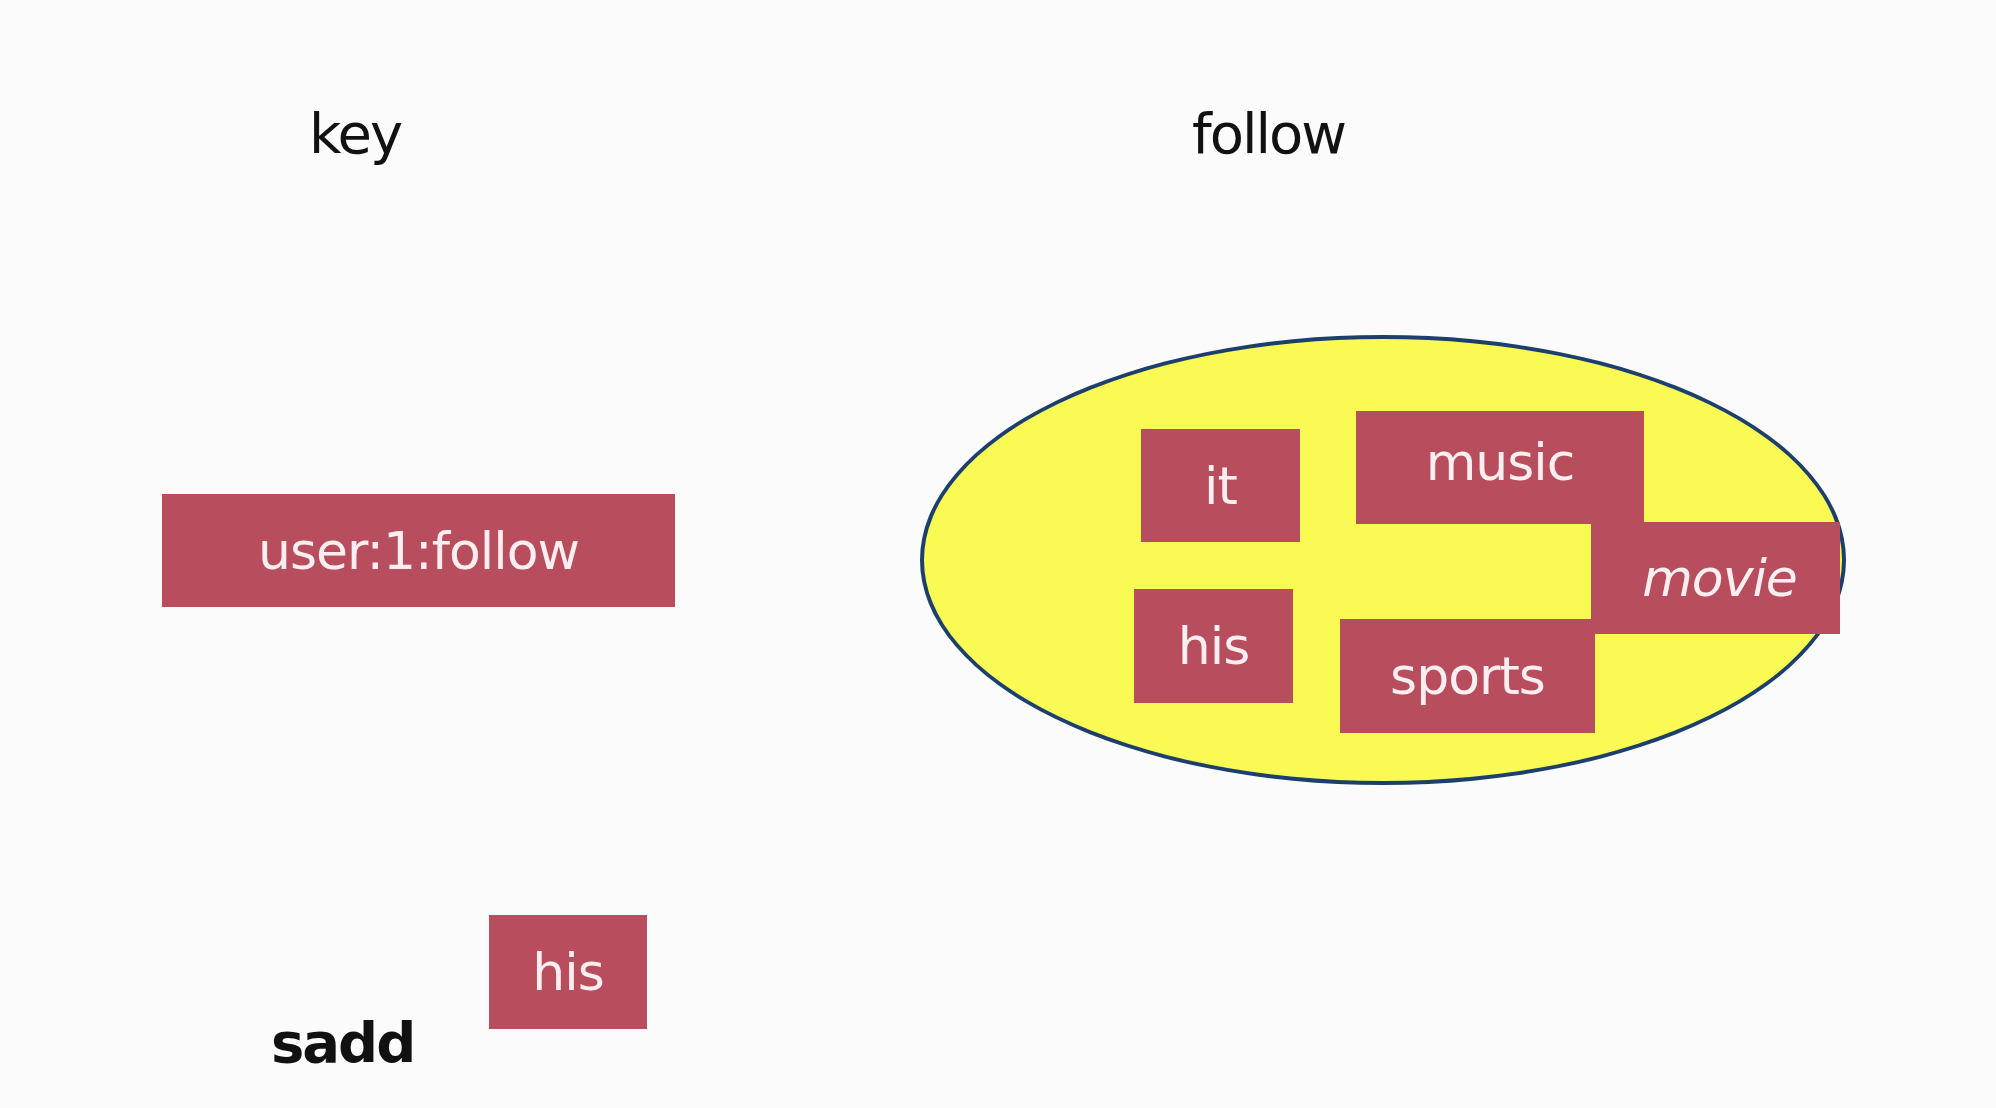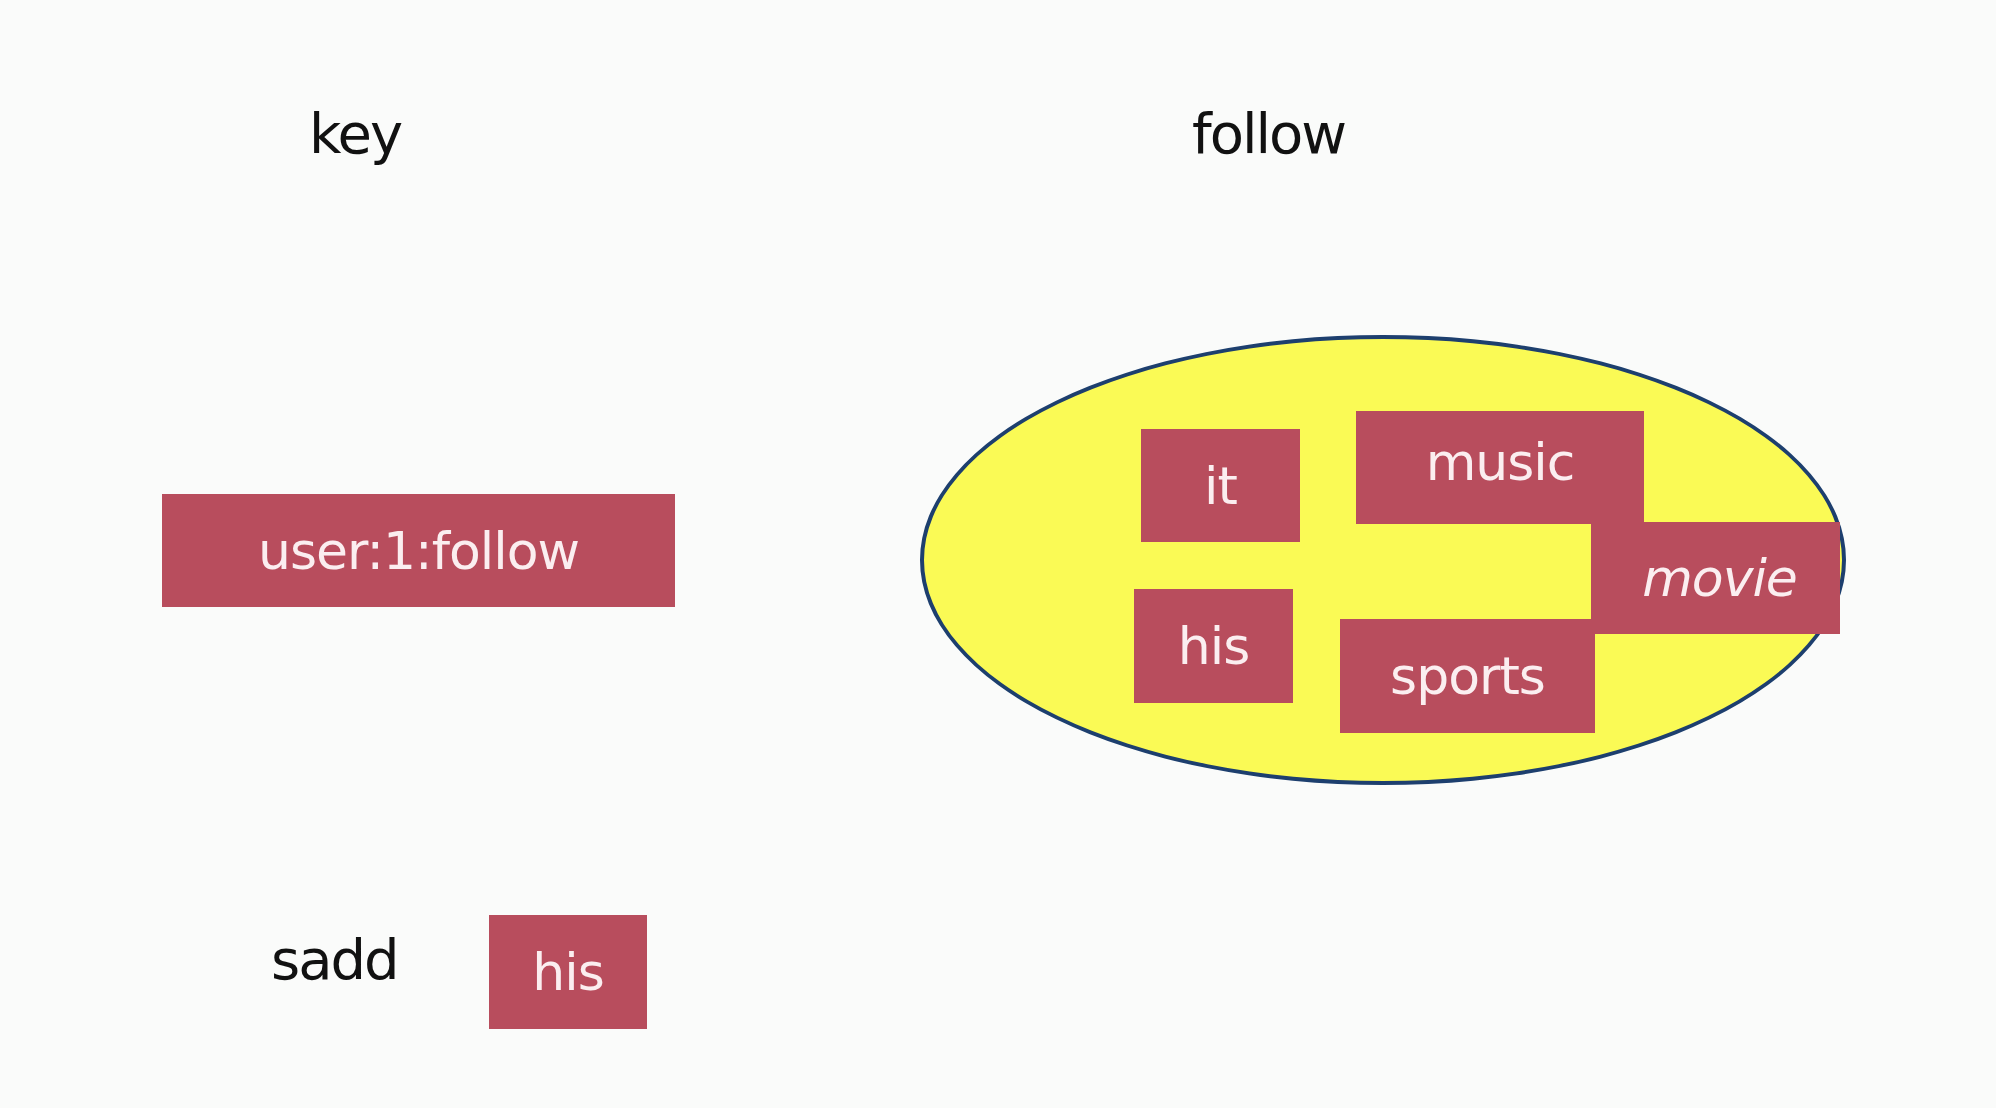--- a/index.html
+++ b/index.html
@@ -32,16 +32,16 @@
 <div class="box" style="left:1134px; top:589px; width:159px; height:114px;">
   <span>his</span>
 </div>
 <div class="box" style="left:1340px; top:579px; width:255px; height:114px;margin-top:40px;">
   <span>sports</span>
 </div>
 <div class="box" style="left:1591px; top:522px; width:249px; height:112px;">
   <span style="margin-left:8px;font-style:italic;">movie</span>
 </div>
 
-<div class="heading" style="left:271px; top:932px;">sadd</div>
+<div class="heading" style="left:271px; top:1015px;font-weight:bold;">sadd</div>
 <div class="box" style="left:489px; top:915px; width:158px; height:114px;">
   <span>his</span>
 </div>
 
 </body></html>

